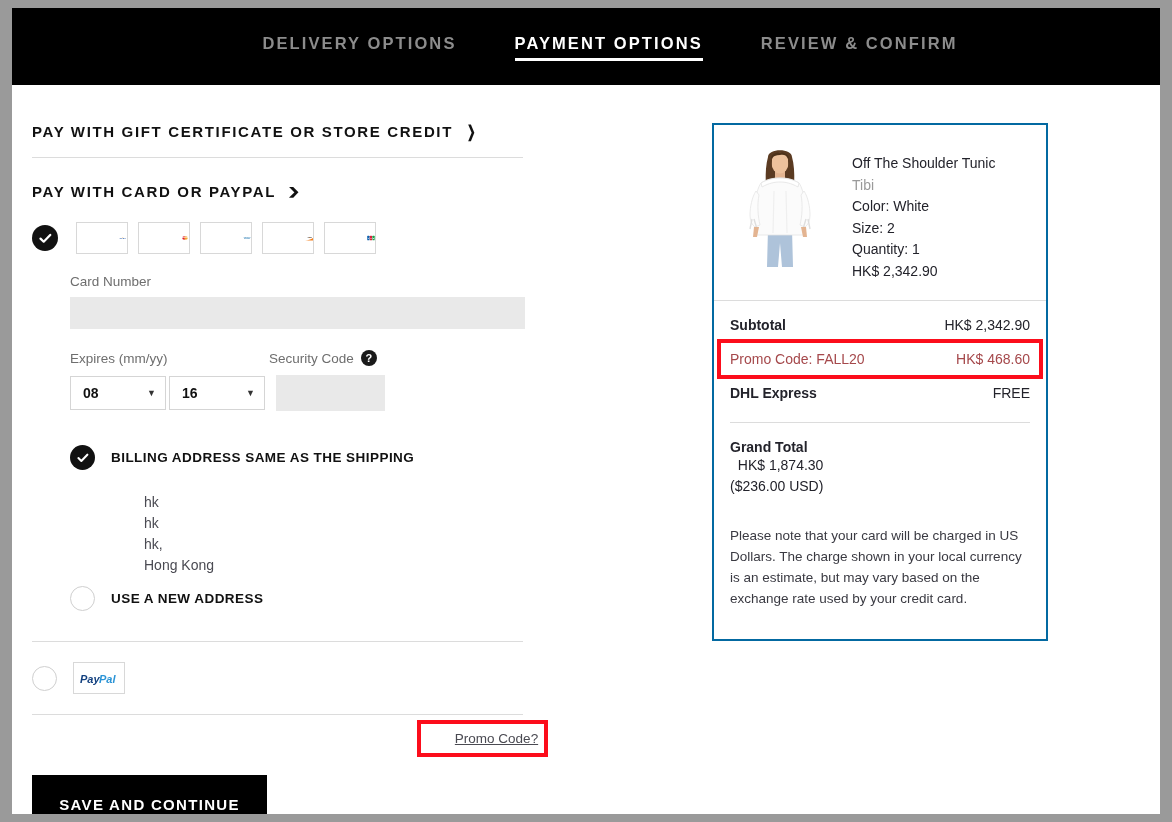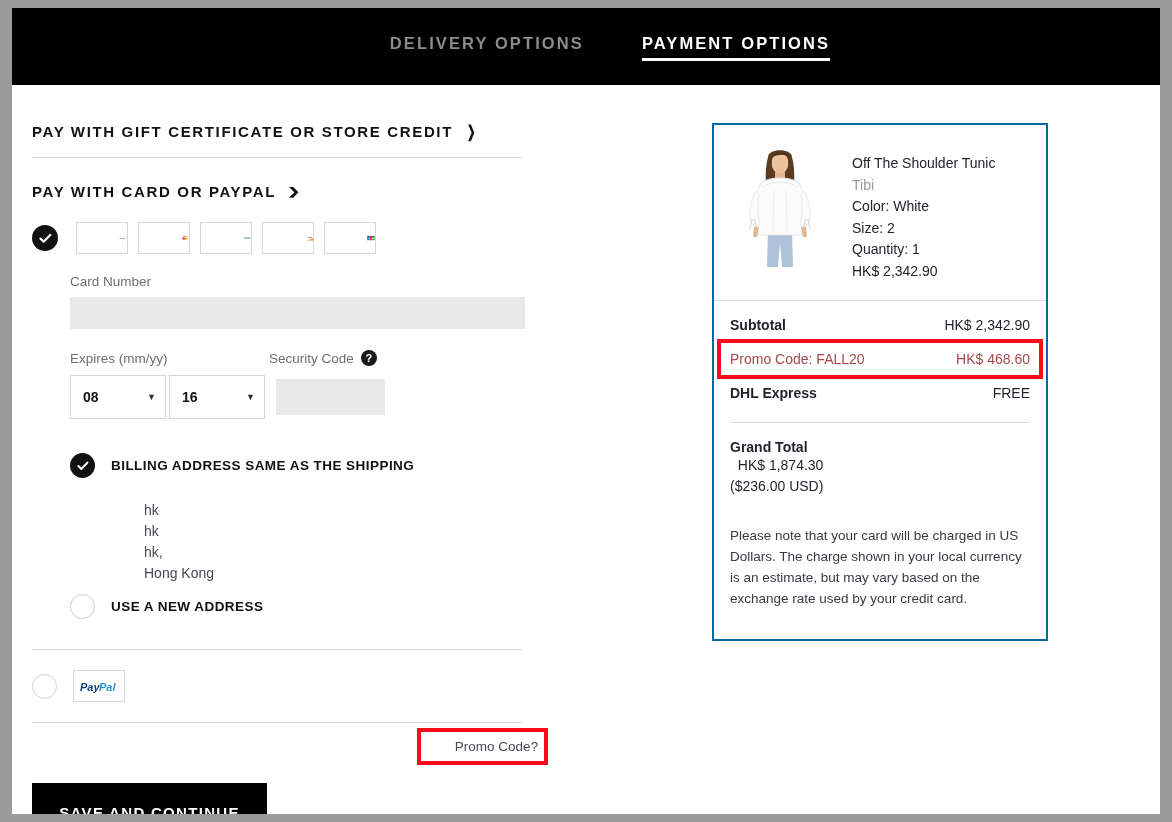--- a/index.html
+++ b/index.html
@@ -187,21 +187,21 @@
     cursor: pointer;
   }
   .selects {
     display: flex;
     gap: 3px;
     margin-top: 9px;
     align-items: center;
   }
   .sel {
     width: 96px;
-    height: 44px;
+    height: 34px;
     border: 1px solid #d5d5d5;
     background: #fff;
     display: flex;
     align-items: center;
     justify-content: space-between;
     padding: 0 9px 0 12px;
     box-sizing: border-box;
     font-size: 14px;
     font-weight: bold;
     color: #111;
@@ -302,20 +302,21 @@
     border: 4px solid #fc0d1b;
     box-sizing: border-box;
     display: flex;
     align-items: center;
     justify-content: center;
     background: #fff;
   }
   .promo-link {
     font-size: 13.5px;
     color: #4a4a52;
+    text-decoration: underline;
     cursor: pointer;
     margin-left: 28px;
   }
 
   .save-btn {
     margin-top: 16px;
     width: 235px;
     height: 58px;
     background: #000000;
     color: #ffffff;
@@ -418,20 +419,21 @@
   }
 </style>
 </head>
 <body>
 
 <div class="viewport">
 
   <div class="stepnav">
     <div class="step">DELIVERY OPTIONS</div>
     <div class="step active">PAYMENT OPTIONS</div>
+    <div class="step">REVIEW &amp; CONFIRM</div>
   </div>
 
   <div class="content">
 
     <div class="col-left">
 
       <div class="sec-head">
         <span>PAY WITH GIFT CERTIFICATE OR STORE CREDIT</span>
         <span class="chev chev-right">❯</span>
       </div>

